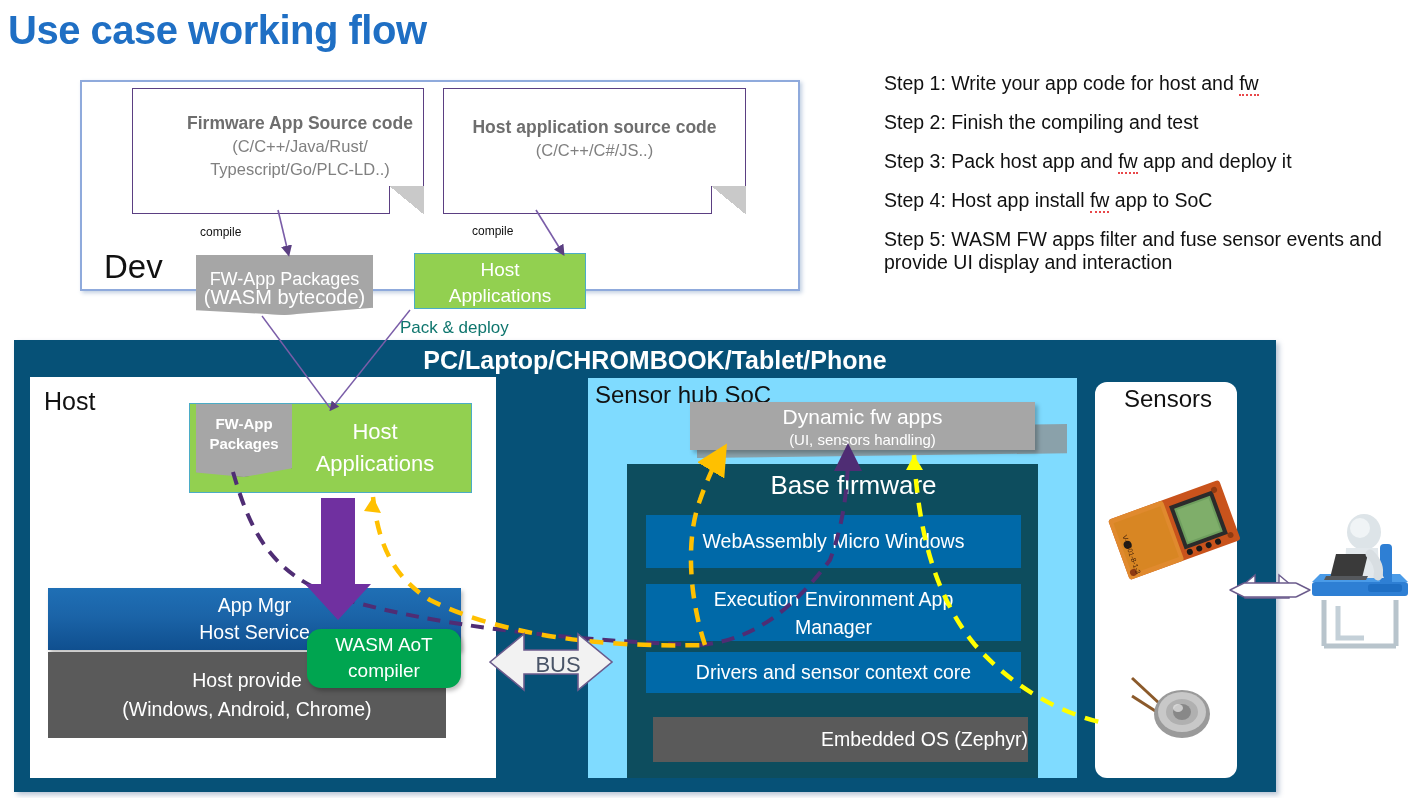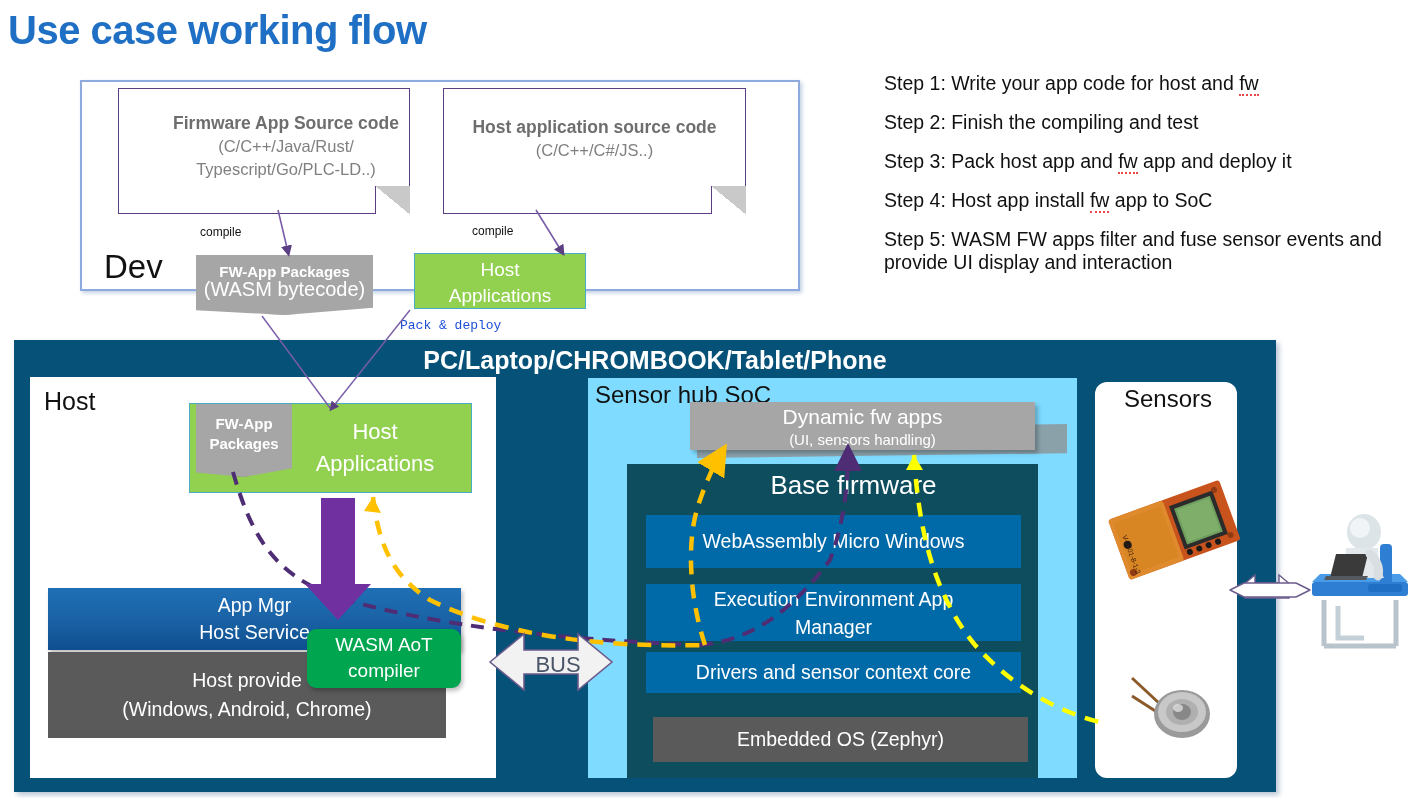--- a/index.html
+++ b/index.html
@@ -18,38 +18,38 @@
     box-shadow:2px 2px 4px rgba(120,150,190,.45);}
   #dev-label{left:104px;top:245px;width:120px;height:44px;
     font-size:33px;color:#111;line-height:44px;}
 
   
   .doc{background:#ffffff;border:1.5px solid #5B3F82;}
   .doc .fold{position:absolute;right:-1px;bottom:-1px;width:34px;height:28px;
      background:linear-gradient(to top right, #ffffff 0 49%, #c9c9c9 49% 100%);
      border-left:1.5px solid #5B3F82;}
 
-  #fw-src{left:118px;top:88px;width:292px;height:126px;padding-left:44px;}
+  #fw-src{left:132px;top:88px;width:292px;height:126px;padding-left:44px;}
   #host-src{left:443px;top:88px;width:303px;height:126px;}
   .doc-title{text-align:center;font-weight:bold;color:#6E6E6E;font-size:17.5px;
      line-height:23px;padding-top:23px;}
   .doc-sub{text-align:center;color:#808080;font-size:16.5px;line-height:23px;}
   #host-src .doc-title{padding-top:27px;}
 
   .compile-label{font-size:12px;color:#111;}
   #compile-1{left:200px;top:225px;width:90px;height:22px;}
   #compile-2{left:472px;top:224px;width:90px;height:22px;}
-  #pack-deploy{left:400px;top:318px;width:140px;height:22px;font-size:13px;color:#1d4ed8;font-family:Liberation Mono, monospace;}
+  #pack-deploy{left:400px;top:318px;width:140px;height:22px;font-size:17px;color:#0f766e;}
 
   
   #fw-pkg-dev{left:196px;top:255px;width:177px;height:60px;
     background:#A6A6A6;color:#ffffff;text-align:center;
     box-shadow:3px 3px 4px rgba(0,0,0,.28);
     clip-path:polygon(0 0,100% 0,100% 88%,50% 100%,0 92%);}
-  #fw-pkg-dev .l1{font-size:15px;font-weight:bold;line-height:17px;padding-top:8px;}
+  #fw-pkg-dev .l1{font-size:18px;font-weight:normal;line-height:17px;padding-top:16px;}
   #fw-pkg-dev .l2{font-size:20px;line-height:18px;}
 
   
   #host-app-dev{left:414px;top:253px;width:172px;height:56px;
     background:#92D050;border:1.5px solid #4BACC6;color:#ffffff;text-align:center;
     font-size:19px;line-height:26px;padding-top:3px;}
 
   
   #steps{left:884px;top:72px;width:520px;height:240px;}
   .step{font-size:19.5px;color:#111;line-height:23px;margin-bottom:16px;}
@@ -77,21 +77,21 @@
   #fw-pkg-main .l{font-size:15px;font-weight:bold;line-height:20px;padding-top:10px;}
 
   #app-mgr{left:48px;top:588px;width:413px;height:62px;
     background:linear-gradient(to bottom,#1F6FB5 0%,#1B64A8 45%,#0F4F8F 100%);
     color:#ffffff;text-align:center;font-size:19.5px;line-height:27px;padding-top:4px;
     box-shadow:2px 3px 4px rgba(0,0,0,.25);}
   #host-system{left:48px;top:652px;width:398px;height:86px;
     background:#5A5A5A;color:#ffffff;text-align:center;font-size:19.5px;
     line-height:29px;padding-top:14px;}
 
-  #wasm-aot{left:307px;top:629px;width:154px;height:59px;border-radius:9px;
+  #wasm-aot{left:307px;top:629px;width:154px;height:59px;border-radius:14px;
     background:#00A550;color:#ffffff;text-align:center;font-size:19px;
     line-height:26px;padding-top:3px;box-shadow:2px 3px 4px rgba(0,0,0,.25);}
 
   
   #soc-panel{left:588px;top:378px;width:489px;height:400px;background:#7FDBFF;}
   #soc-label{left:595px;top:380px;width:260px;height:30px;font-size:24px;color:#111;line-height:30px;}
 
   #dyn-shadow{left:697px;top:424px;width:370px;height:34px;background:#8E8E8E;opacity:.75;
     clip-path:polygon(0 14%,100% 0,100% 86%,0 100%);}
   #dyn-apps{left:690px;top:402px;width:345px;height:48px;background:#A6A6A6;
@@ -100,21 +100,21 @@
   #dyn-apps .l2{font-size:15px;line-height:20px;}
 
   #base-fw{left:627px;top:464px;width:411px;height:314px;background:#0D4D5E;}
   #base-fw-title{left:627px;top:468px;width:453px;height:34px;color:#ffffff;
     text-align:center;font-size:26px;line-height:34px;}
   .fwrow{background:#0069A8;color:#ffffff;text-align:center;font-size:19.5px;}
   #fw-wamr{left:646px;top:515px;width:375px;height:53px;line-height:53px;}
   #fw-eeam{left:646px;top:584px;width:375px;height:57px;line-height:28px;padding-top:1px;}
   #fw-drv{left:646px;top:652px;width:375px;height:41px;line-height:41px;}
   #fw-os{left:653px;top:717px;width:375px;height:45px;background:#5A5A5A;color:#ffffff;
-    text-align:center;font-size:19.5px;line-height:45px;}
+    text-align:right;font-size:19.5px;line-height:45px;}
 
   
   #sensors-panel{left:1095px;top:382px;width:142px;height:396px;background:#ffffff;
     border-radius:12px;}
   #sensors-label{left:1108px;top:384px;width:120px;height:30px;font-size:24px;color:#111;
     line-height:30px;text-align:center;}
 
   svg{position:absolute;left:0;top:0;width:1414px;height:798px;pointer-events:none;}
 </style>
 </head>

